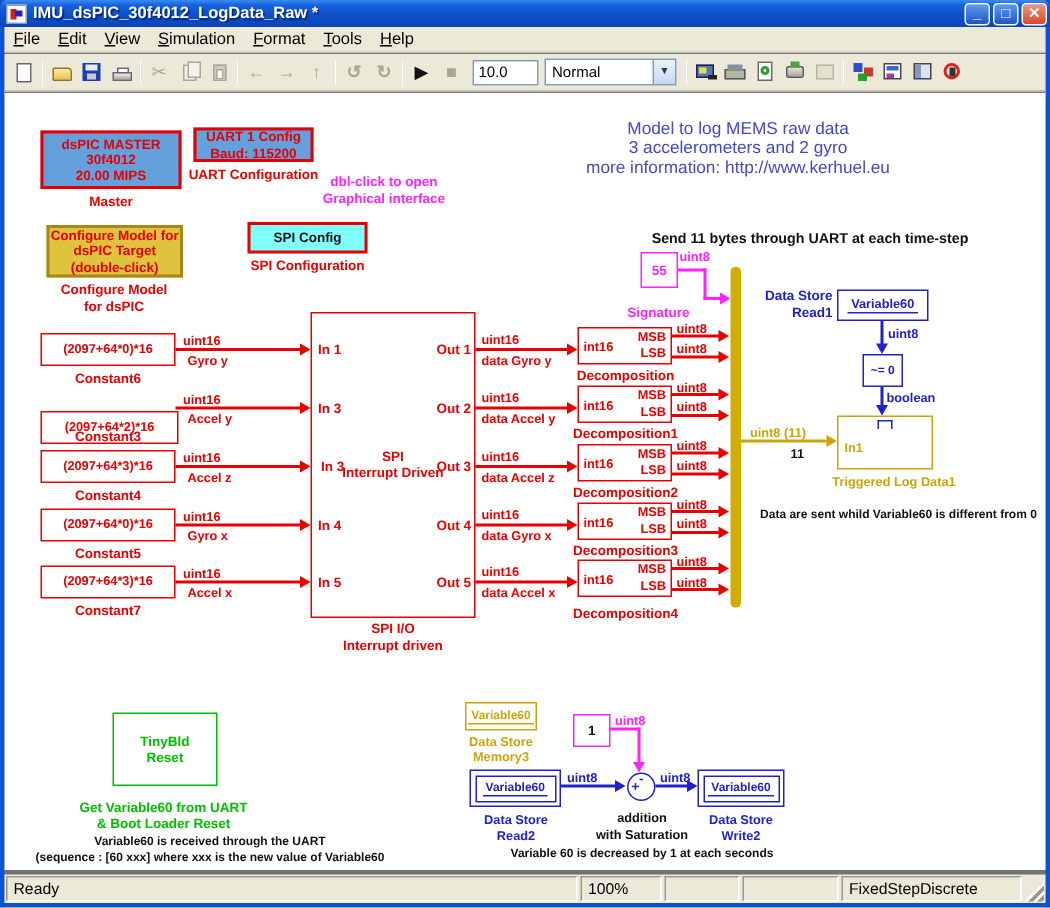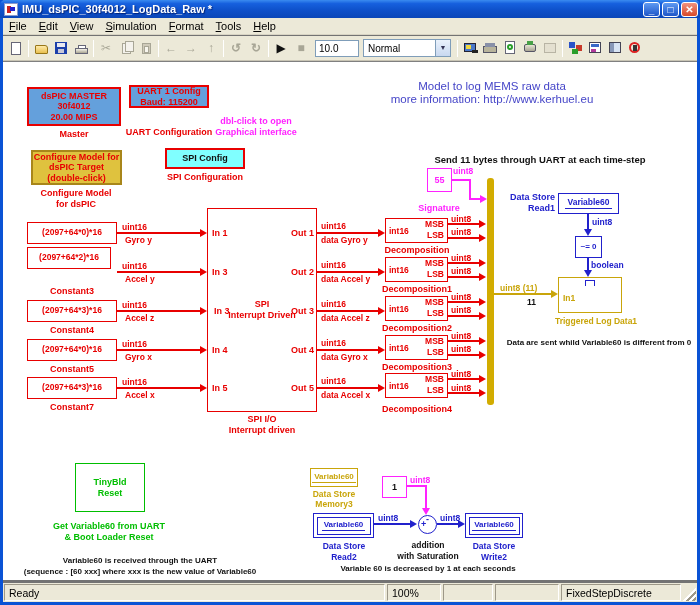--- a/index.html
+++ b/index.html
@@ -41,21 +41,21 @@
   .modesel span { flex:1; padding-left:4px; }
   .modesel .dd { width:15px; height:16px; background:linear-gradient(#EAF2FC,#C8D8F0); border-left:1px solid #7F9DB9; text-align:center; font-size:7px; line-height:16px; color:#335; }
   .mini { width:15px; height:14px; position:relative; }
   .mini i, .mini em, .mini u { position:absolute; display:block; }
   
   .canvas { position:absolute; top:61px; left:0; right:0; bottom:22px; background:#fff; border-top:1px solid #808080; overflow:hidden; }
   .lbl { position:absolute; text-align:center; white-space:nowrap; line-height:1.2; }
   .b { position:absolute; background:#fff; display:flex; flex-direction:column; align-items:center; justify-content:center; text-align:center; line-height:1.15; }
   .bd { font-weight:bold; }
   .f8{font-size:8px;} .f85{font-size:8.5px;} .f9{font-size:9px;} .f95{font-size:9.5px;}
-  .cR{color:#E80000;} .cM{color:#FF22FF;} .cB{color:#2121CC;} .cY{color:#C9A50A;} .cG{color:#00BE00;} .cK{color:#111;}
+  .cR{color:#E80000;} .cM{color:#FF22FF;} .cB{color:#2121CC;} .cY{color:#C9A50A;} .cG{color:#00BE00;margin-top:12px;} .cK{color:#111;}
   .bR{border:2px solid #E80000;} .bR1{border:1.5px solid #E80000;} .bM{border:1.5px solid #FF22FF;} .bB{border:1.5px solid #2121CC;} .bY{border:1.4px solid #C9A50A;} .bG{border:1.5px solid #00BE00;}
   .fBlue{background:#64A0DC;} .fTeal{background:#1FB2A6;} .fGold{background:#DFC23E; border:2px solid #A8861A;} .fCyan{background:#80FFFF;}
   .wh{position:absolute;height:2px;background:currentColor;} .wv{position:absolute;width:2px;background:currentColor;}
   .aR{position:absolute;width:0;height:0;border-top:4px solid transparent;border-bottom:4px solid transparent;border-left:7px solid currentColor;}
   .aD{position:absolute;width:0;height:0;border-left:4px solid transparent;border-right:4px solid transparent;border-top:7px solid currentColor;}
   .inport{position:absolute;} .usl{border-bottom:1px solid currentColor;padding:0 2px;}
   .inner{position:absolute;inset:2.5px;border:1px solid #2121CC;}
   .trig{position:absolute;top:2px;left:50%;margin-left:-5px;width:10px;height:6px;border:1.6px solid #2121CC;border-bottom:none;}
   
   .statusbar { position:absolute; left:0; right:0; bottom:0; height:19px; background:#ECE9D8; display:flex; align-items:stretch; padding:1px; gap:2px; font-size:10.5px; }
@@ -218,21 +218,21 @@
       <div>dsPIC MASTER</div>
       <div>30f4012</div>
       <div>20.00 MIPS</div>
     </div>
     <div class="lbl cR bd f9" style="left:24px;top:67px;width:94px;">Master</div>
 
     <div class="b bR fBlue cR bd f9" style="left:126px;top:23px;width:80px;height:23px;">
       <div>UART 1 Config</div>
       <div>Baud: 115200</div>
     </div>
-    <div class="lbl cR bd f9" style="left:116px;top:65px;width:100px;">UART Configuration</div>
+    <div class="lbl cR bd f9" style="left:116px;top:49px;width:100px;">UART Configuration</div>
 
     <div class="lbl cM bd f9" style="left:203px;top:54px;width:100px;">
       <div>dbl-click to open</div>
       <div>Graphical interface</div>
     </div>
 
     <div class="b fGold cR bd f9" style="left:28px;top:88px;width:91px;height:35px;">
       <div>Configure Model for</div>
       <div>dsPIC Target</div>
       <div>(double-click)</div>
@@ -242,20 +242,21 @@
       <div>for dsPIC</div>
     </div>
 
     <div class="b bR fCyan cK bd f9" style="left:162px;top:86px;width:80px;height:21px;">
       <div>SPI Config</div>
     </div>
     <div class="lbl cR bd f9" style="left:152px;top:110px;width:100px;">SPI Configuration</div>
 
     <div class="lbl" style="left:324px;top:18px;width:330px;font-size:11.5px;line-height:13px;color:#4646C8;">
       <div>Model to log MEMS raw data</div>
+      <div>3 accelerometers and 2 gyro</div>
       <div>more information: http://www.kerhuel.eu</div>
     </div>
 
     <div class="lbl cK bd f95" style="left:402px;top:92px;width:270px;">Send 11 bytes through UART at each time-step</div>
 
     <div class="b bM cM bd f9" style="left:424px;top:106px;width:25px;height:24px;">
       <div>55</div>
     </div>
     <div class="lbl cM bd f85" style="left:450px;top:104px;width:30px;text-align:left;">uint8</div>
     <div class="wh cM" style="left:449px;top:117px;width:19px;"></div>
@@ -288,21 +289,21 @@
 
     <div class="b bR1 cR bd f85" style="left:24px;top:160px;width:90px;height:22px;">
         <div>(2097+64*0)*16</div>
       </div>
     <div class="lbl cR bd f9" style="left:24px;top:185px;width:90px;">Constant6</div>
     <div class="wh cR" style="left:114px;top:170px;width:84px;"></div>
     <div class="aR cR" style="left:197px;top:167px;"></div>
     <span class="inport cR bd f85" style="left:119px;top:160px;">uint16</span>
     <span class="inport cR bd f85" style="left:122px;top:173px;">Gyro y</span>
 
-    <div class="b bR1 cR bd f85" style="left:24px;top:185px;width:84px;height:22px;">
+    <div class="b bR1 cR bd f85" style="left:24px;top:212px;width:92px;height:22px;">
         <div>(2097+64*2)*16</div>
       </div>
     <div class="lbl cR bd f9" style="left:24px;top:224px;width:90px;">Constant3</div>
     <div class="wh cR" style="left:114px;top:209px;width:84px;"></div>
     <div class="aR cR" style="left:197px;top:206px;"></div>
     <span class="inport cR bd f85" style="left:119px;top:199px;">uint16</span>
     <span class="inport cR bd f85" style="left:122px;top:212px;">Accel y</span>
 
     <div class="b bR1 cR bd f85" style="left:24px;top:238px;width:90px;height:22px;">
         <div>(2097+64*3)*16</div>

